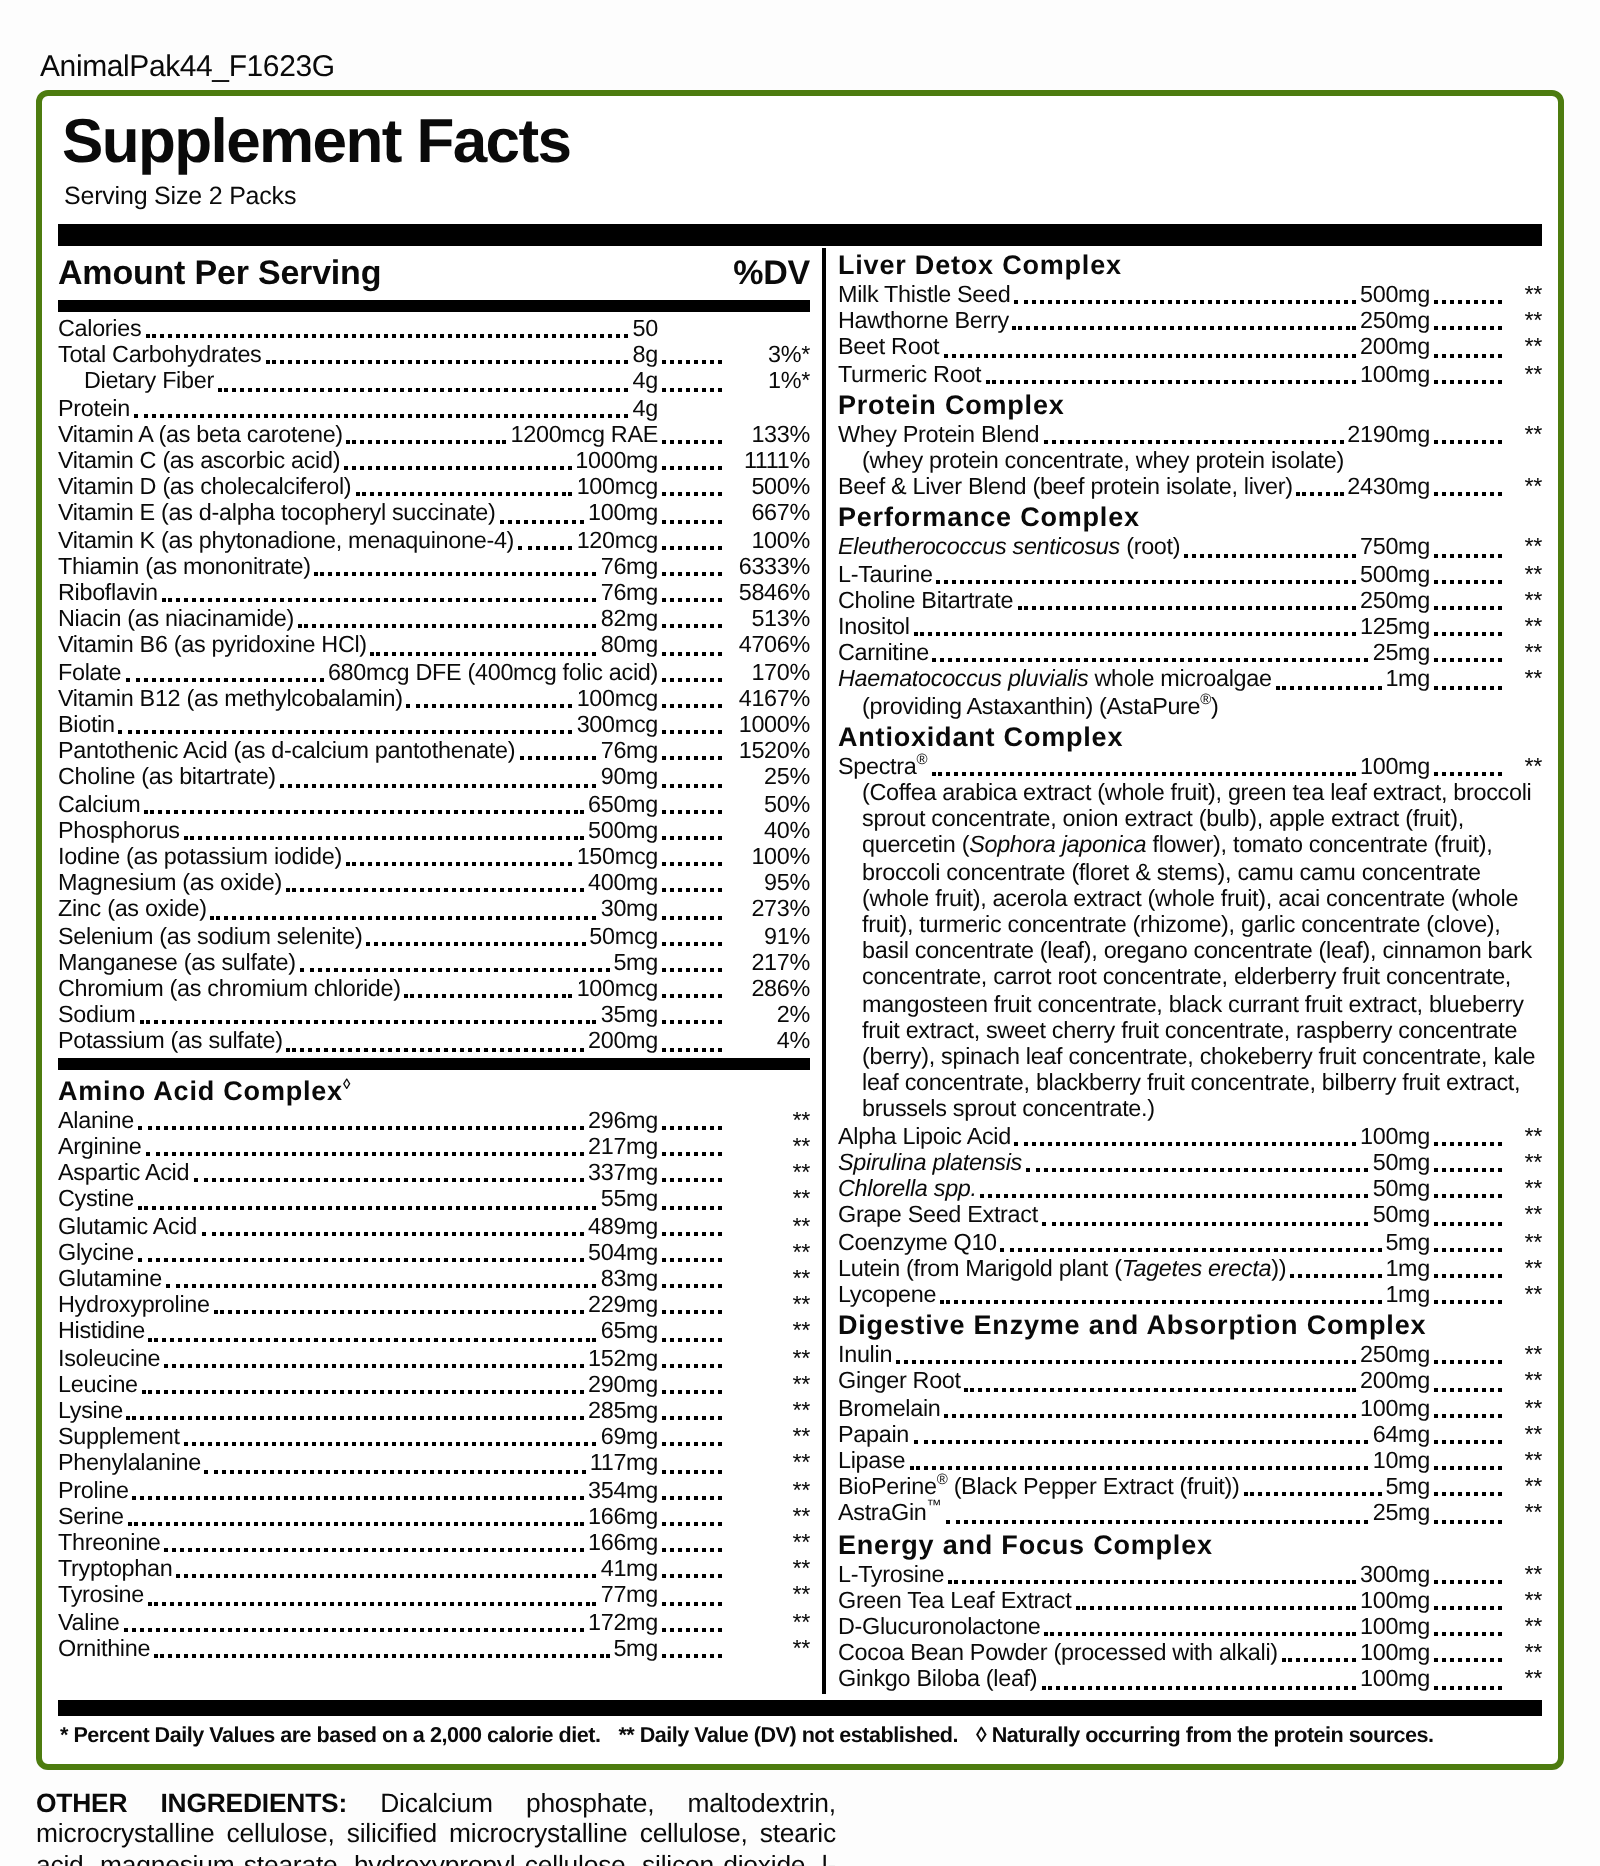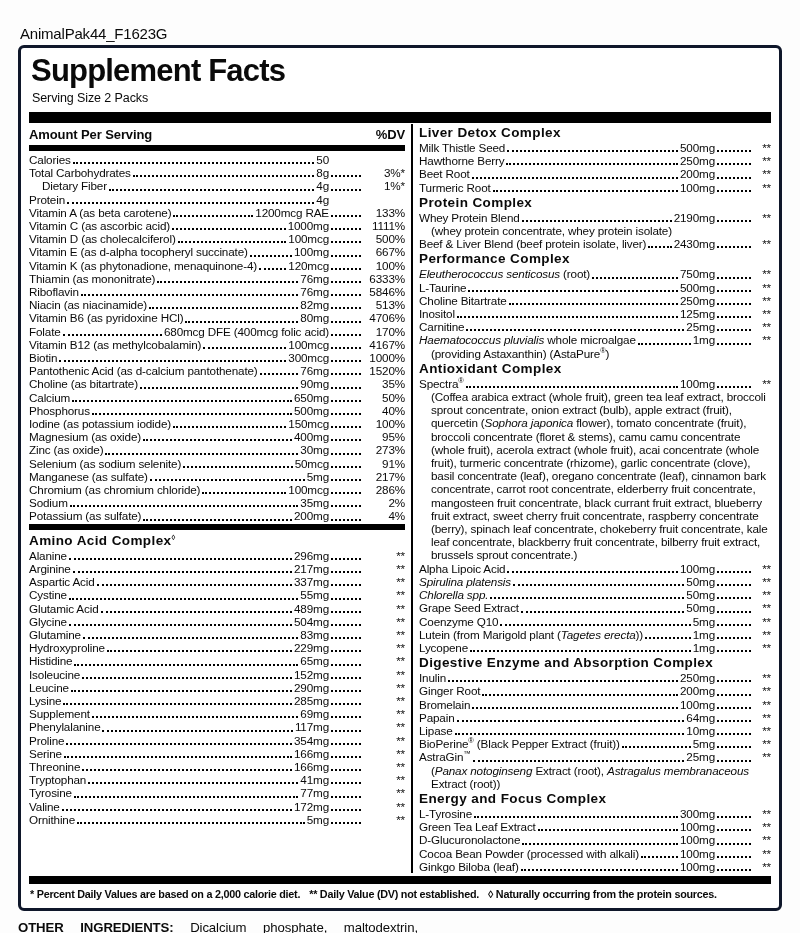--- a/index.html
+++ b/index.html
@@ -1,27 +1,27 @@
 <!DOCTYPE html>
 <html><head>
 <meta charset="utf-8">
 <style>
   html,body{margin:0;padding:0;background:#fdfdfd;}
   body{width:800px;height:933px;font-family:"Liberation Sans",sans-serif;color:#0a0a0a;overflow:hidden;}
   .doc-code{margin:25px 0 3px 20px;font-size:15px;font-weight:400;letter-spacing:-0.2px;}
-  .box{margin:2px 18px 0;border:3px solid #0f172a;border-radius:6px;padding:4px 8px 6px;background:#fff;}
+  .box{margin:2px 18px 0;border:3px solid #4d7c0f;border-radius:6px;padding:4px 8px 6px;background:#fff;}
   .title{font-size:31px;font-weight:700;letter-spacing:-0.8px;line-height:34px;margin:2px 0 3px 2px;}
   .serving{font-size:12.5px;line-height:14px;margin:1px 0 7px 3px;letter-spacing:-0.1px;}
   .bar{background:#000;}
   .bar-top{height:11px;margin:0 0 1px;}
   .cols{display:flex;align-items:stretch;}
   .col-left{width:376px;min-width:0;}
   .vdiv{width:2px;background:#000;margin:0 6px;}
   .col-right{flex:1;min-width:0;}
-  .hdr{display:flex;justify-content:space-between;align-items:flex-end;font-size:13px;font-weight:700;padding:3px 0 2px;letter-spacing:-0.1px;}
+  .hdr{display:flex;justify-content:space-between;align-items:flex-end;font-size:17px;font-weight:700;padding:3px 0 2px;letter-spacing:-0.1px;}
   .bar-mid{height:6px;margin:1px 0 2px;}
   .row{display:flex;align-items:flex-end;font-size:11.7px;line-height:13.2px;white-space:nowrap;letter-spacing:-0.15px;}
   .row.ind{padding-left:13px;justify-content:flex-end;}
   .rname{white-space:nowrap;}
   .lead{flex:1;min-width:6px;border-bottom:2px dotted #000;margin:0 2px 2px;}
   .lead2{width:30px;border-bottom:2px dotted #000;margin:0 2px 2px;}
   .lead2.blank{border-bottom:none;}
   .amt{white-space:nowrap;}
   .dv{min-width:42px;text-align:right;white-space:nowrap;}
   .col-right .dv{min-width:18px;}
@@ -172,21 +172,21 @@
               <span class="lead"></span>
               <span class="amt">76mg</span>
               <span class="lead2"></span>
               <span class="dv">1520%</span>
             </div>
             <div class="row">
               <span class="rname"><span>Choline (as bitartrate)</span></span>
               <span class="lead"></span>
               <span class="amt">90mg</span>
               <span class="lead2"></span>
-              <span class="dv">35%</span>
+              <span class="dv">25%</span>
             </div>
             <div class="row">
               <span class="rname"><span>Calcium</span></span>
               <span class="lead"></span>
               <span class="amt">650mg</span>
               <span class="lead2"></span>
               <span class="dv">50%</span>
             </div>
             <div class="row">
               <span class="rname"><span>Phosphorus</span></span>
@@ -596,21 +596,20 @@
             <span class="lead2"></span>
             <span class="dv">**</span>
           </div>
           <div class="row">
             <span class="rname"><span>AstraGin</span><sup>™</sup></span>
             <span class="lead"></span>
             <span class="amt">25mg</span>
             <span class="lead2"></span>
             <span class="dv">**</span>
           </div>
-          <div class="note"><span>(</span><span class="i">Panax notoginseng</span><span> Extract (root), </span><span class="i">Astragalus membranaceous</span><span> Extract (root))</span></div>
           <div class="sec-h"><span>Energy and Focus Complex</span></div>
           <div class="row">
             <span class="rname"><span>L-Tyrosine</span></span>
             <span class="lead"></span>
             <span class="amt">300mg</span>
             <span class="lead2"></span>
             <span class="dv">**</span>
           </div>
           <div class="row">
             <span class="rname"><span>Green Tea Leaf Extract</span></span>

